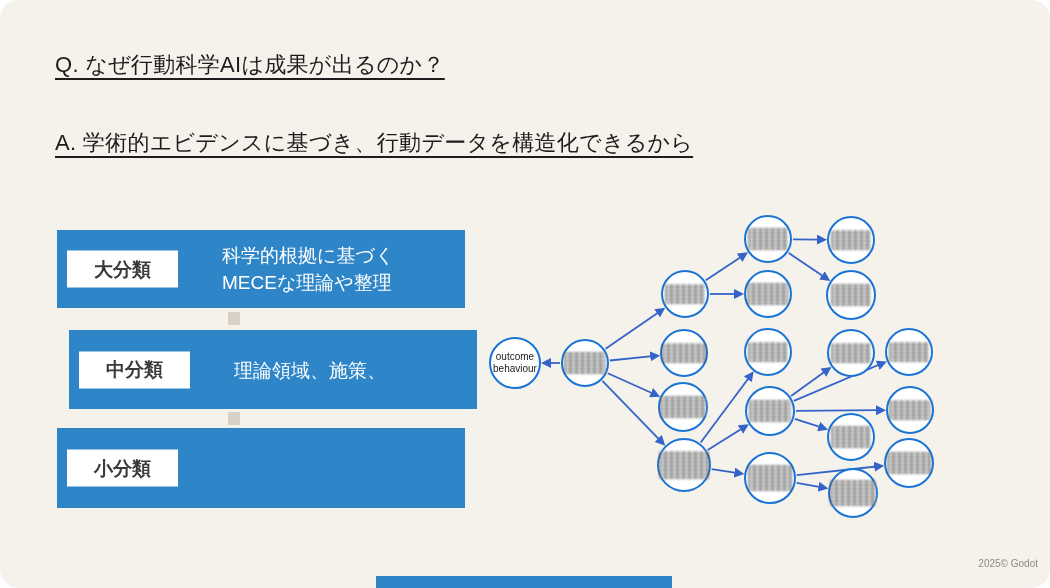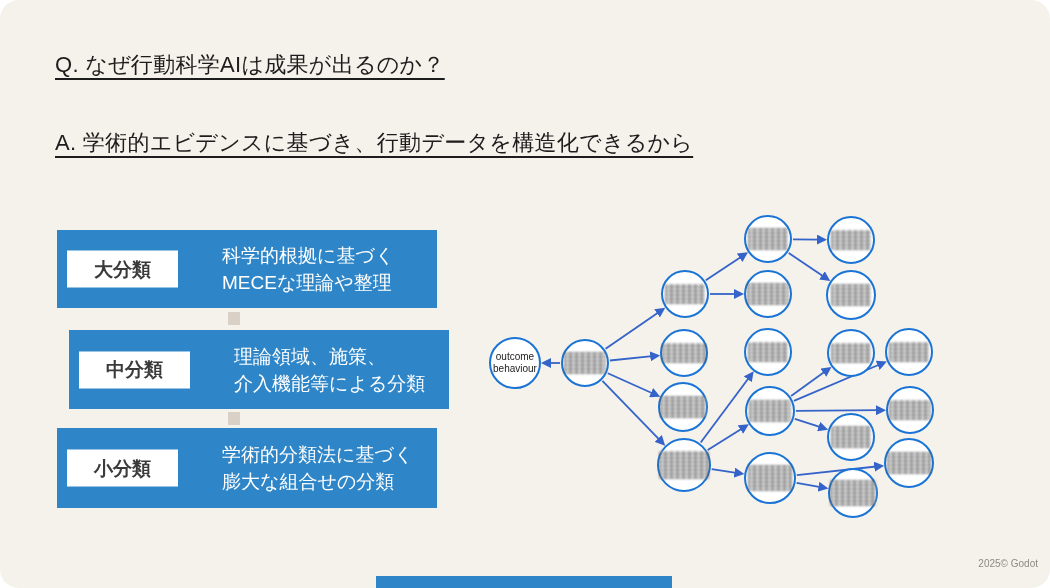--- a/index.html
+++ b/index.html
@@ -20,20 +20,21 @@
     text-decoration-thickness:1.5px;
     white-space:nowrap;
   }
   .heading.q { top:50px; }
   .heading.a { top:128px; }
 
   
   .class-box {
     position:absolute; left:57px; width:380px;
     background: var(--accent, #2e86c8);
+    padding-left: 28px;
   }
   .class-box .chip {
     position:absolute; left:10px; top:50%; transform:translateY(-50%);
     width:111px; height:37px; background:#ffffff;
     display:flex; align-items:center; justify-content:center;
     font-size:19px; font-weight:bold; color:#3a3a3a;
   }
   .class-box .desc {
     position:absolute; left:165px; top:50%; transform:translateY(-50%);
     color:#ffffff; font-size:19px; line-height:27px; white-space:nowrap;
@@ -87,30 +88,25 @@
       <div class="desc">
         <div>科学的根拠に基づく</div>
         <div>MECEな理論や整理</div>
       </div>
     </div>
     <div class="connector" style="top:312px;"></div>
     <div class="class-box" style="top:330px; height:79px;margin-left:12px;">
       <div class="chip">中分類</div>
       <div class="desc">
         <div>理論領域、施策、</div>
-        <div>介入機能等による分類</div>
       </div>
     </div>
     <div class="connector" style="top:412px;"></div>
     <div class="class-box" style="top:428px; height:80px;">
       <div class="chip">小分類</div>
-      <div class="desc">
-        <div>学術的分類法に基づく</div>
-        <div>膨大な組合せの分類</div>
-      </div>
     </div>
   </div>
 
   <div>
     <svg id="edge-layer" class="edge-layer" viewBox="0 0 1050 588">
         <defs>
           <marker id="ah" markerWidth="12" markerHeight="10" refX="2" refY="5" orient="auto" markerUnits="userSpaceOnUse">
             <path d="M0,0 L10,5 L0,10 z" fill="#3463c9"></path>
           </marker>
         </defs>

